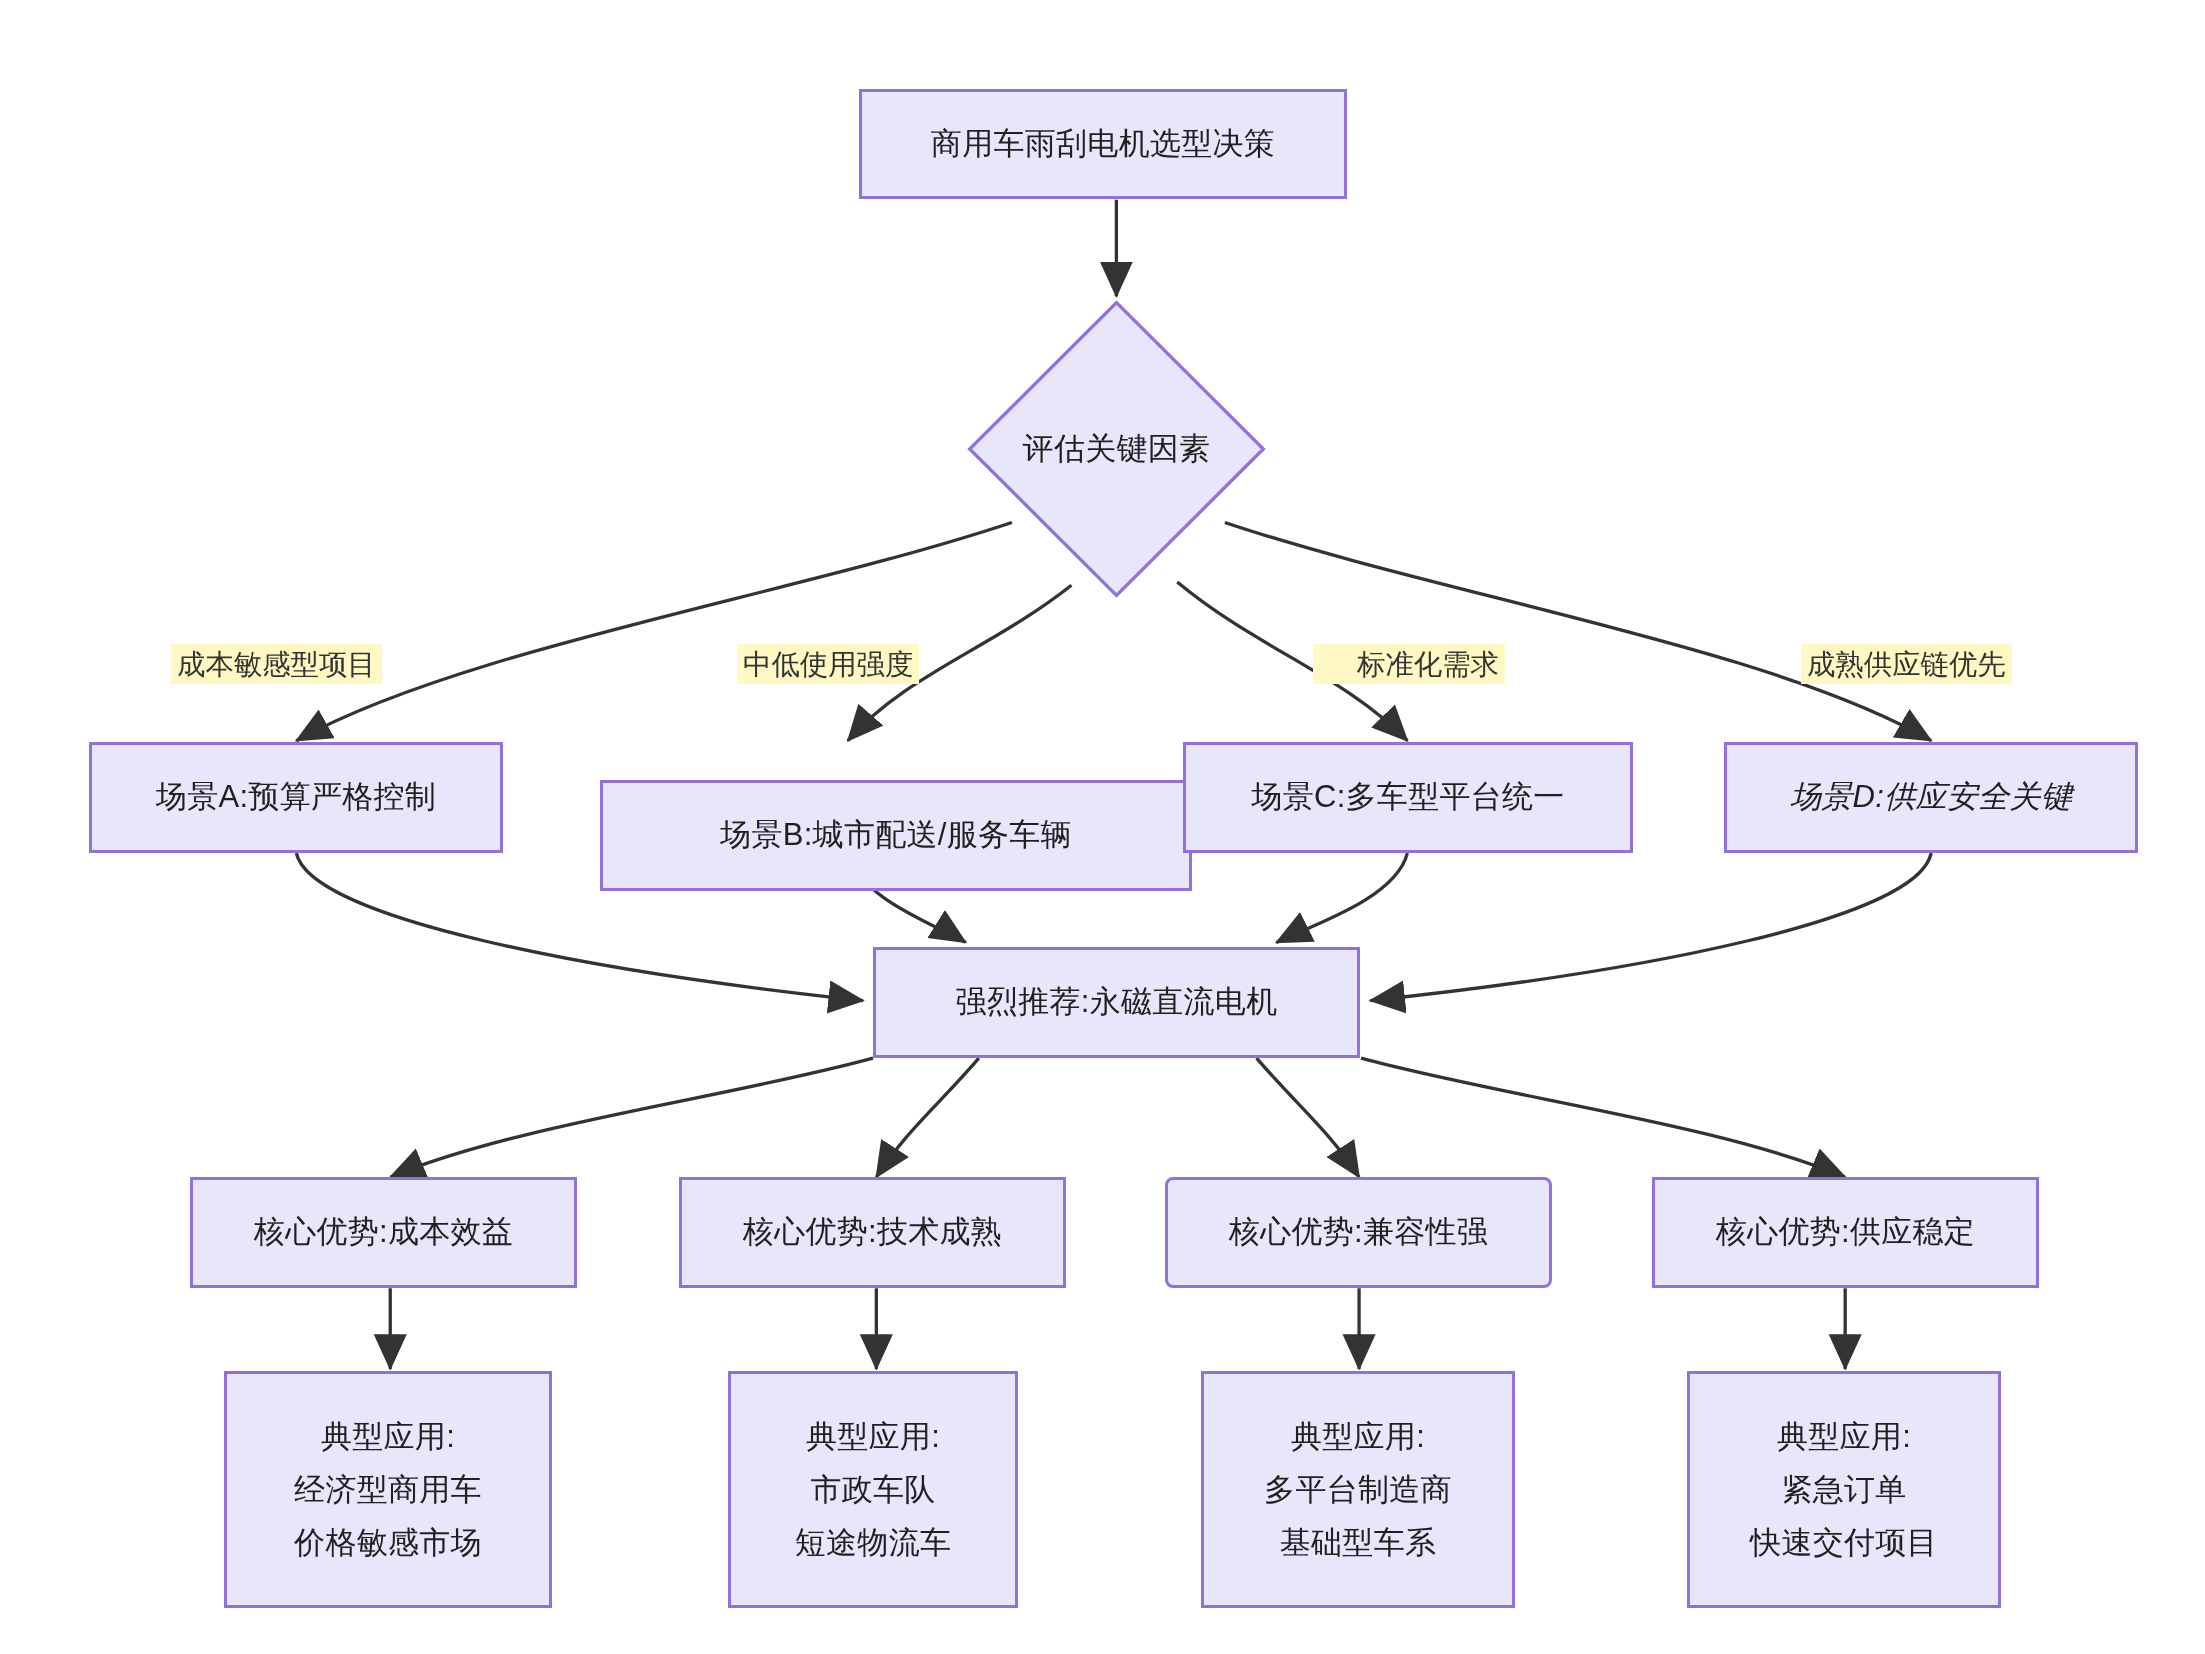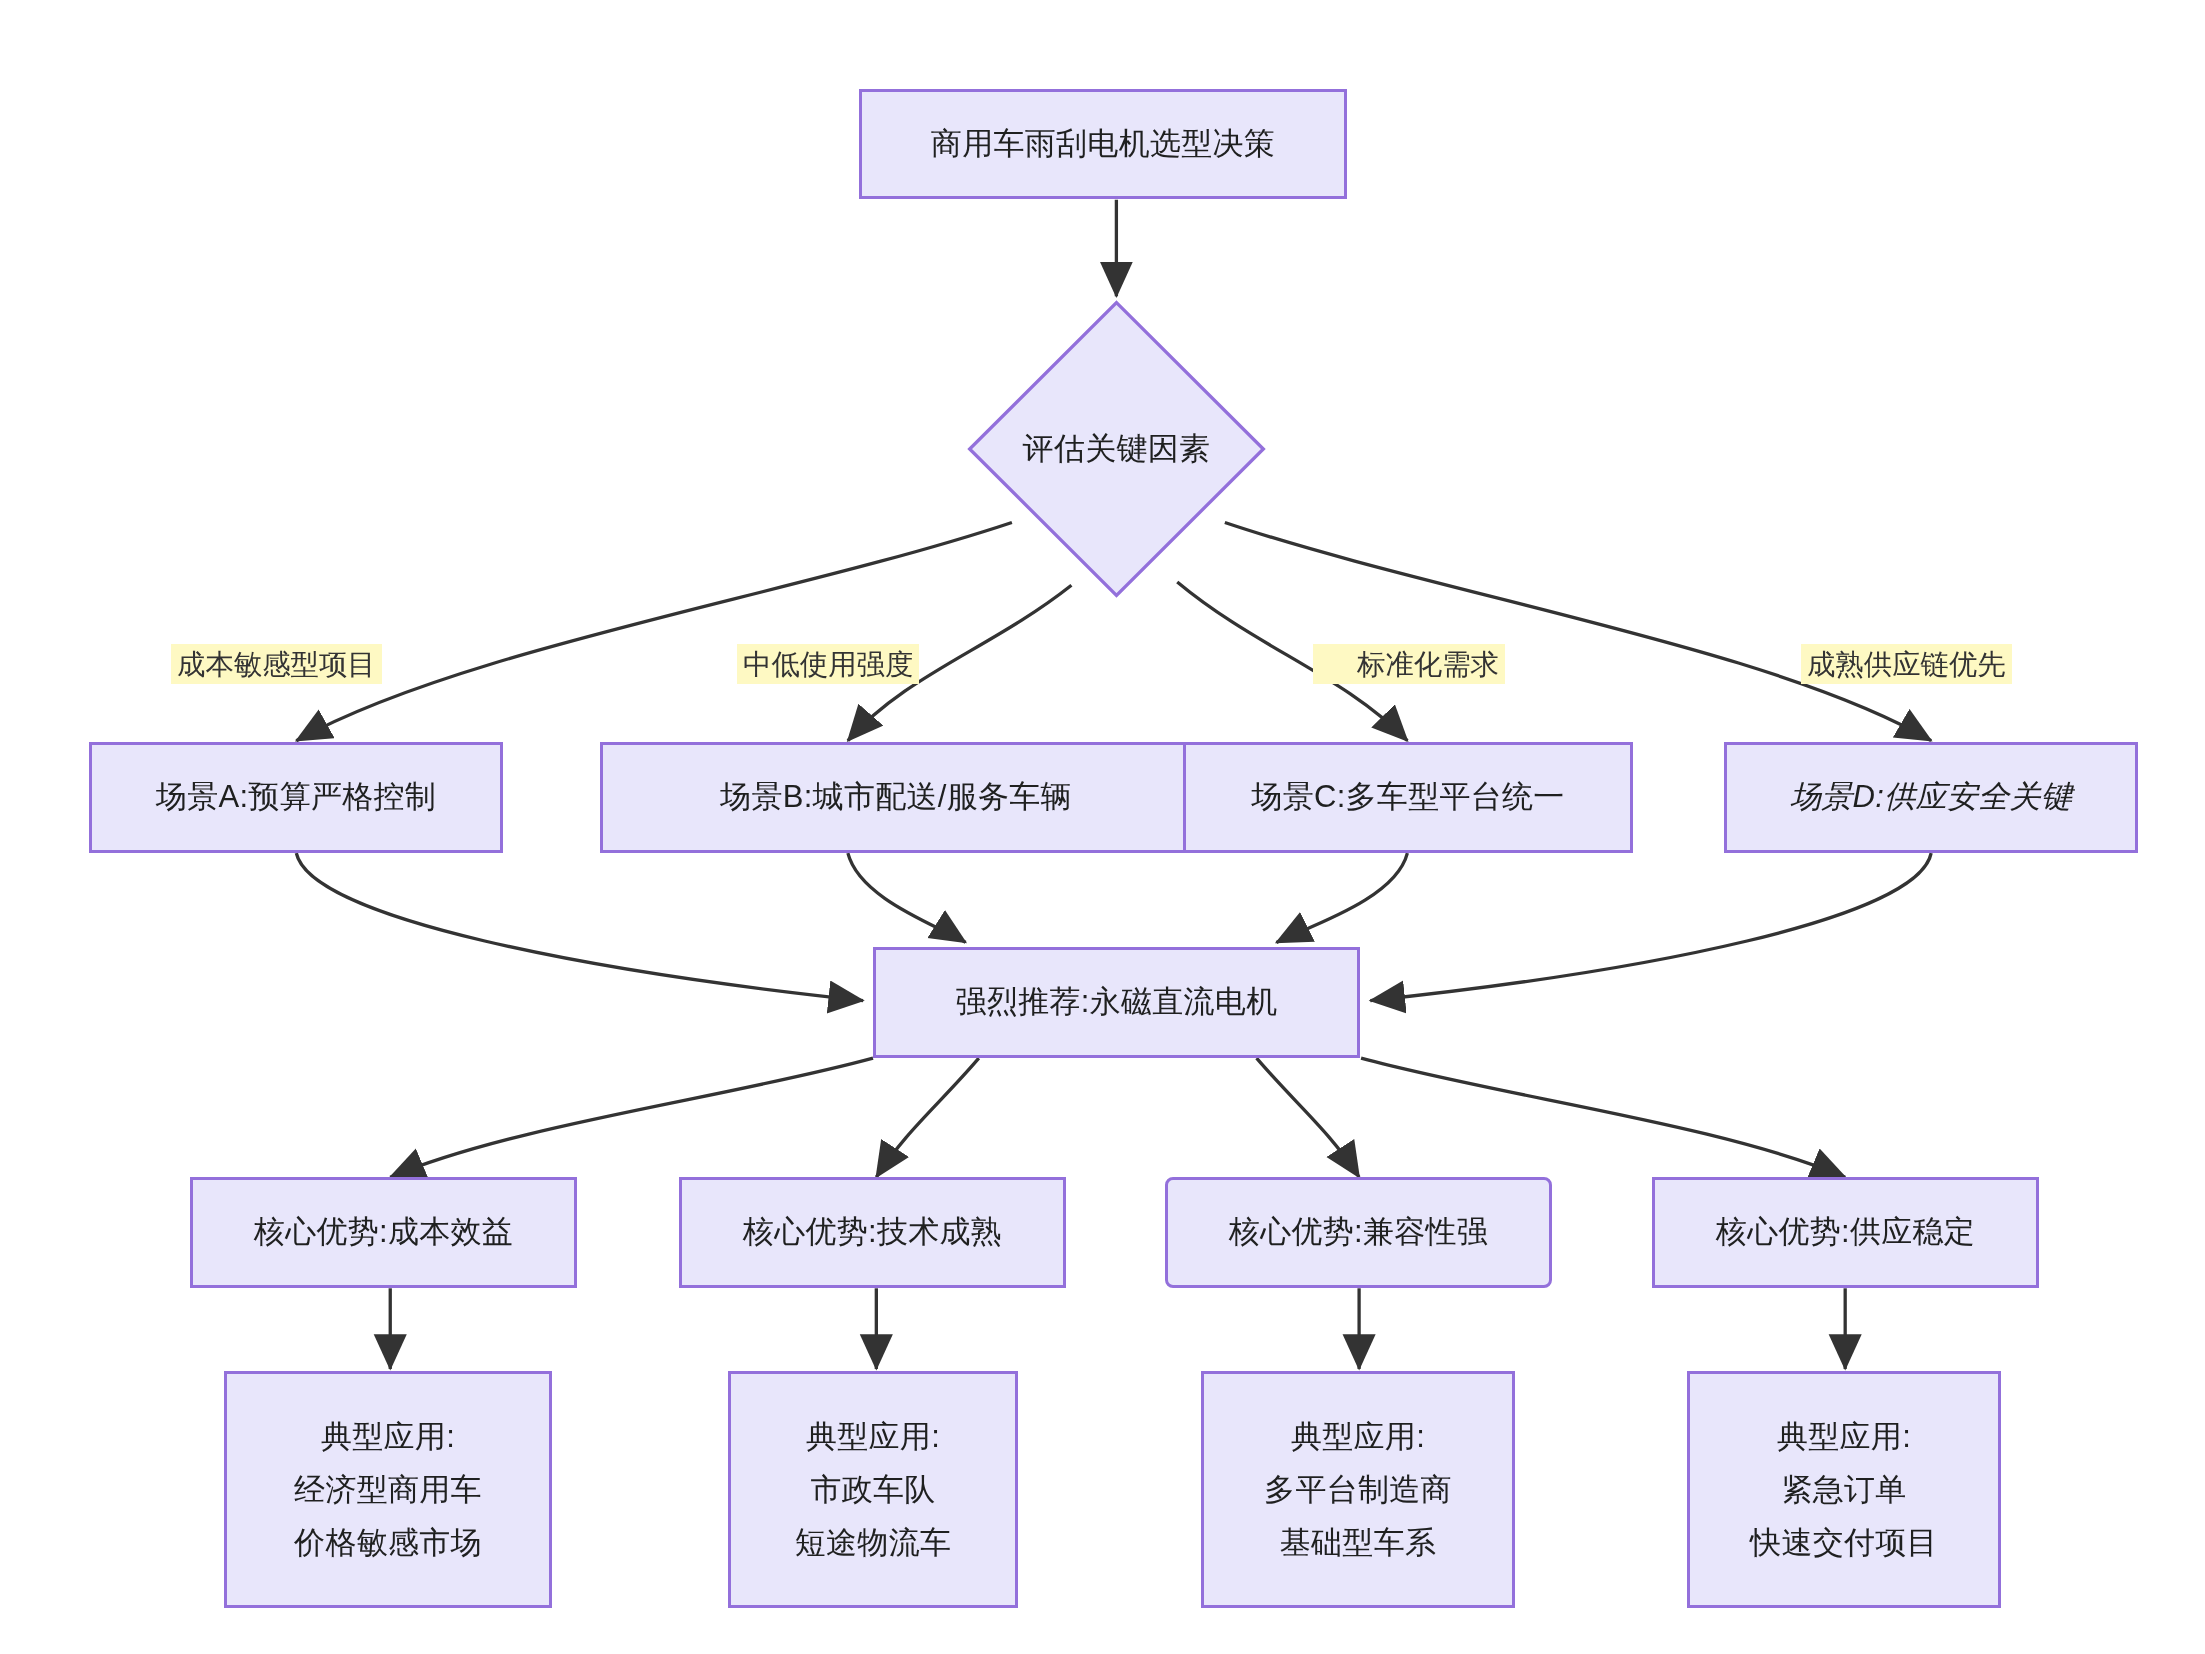--- a/index.html
+++ b/index.html
@@ -116,21 +116,21 @@
   <div class="edge-label" style="left:1313px;top:644px;padding-left:44px;">
     <span>标准化需求</span>
   </div>
   <div class="edge-label" style="left:1801px;top:644px;">
     <span>成熟供应链优先</span>
   </div>
 
   <div class="node" style="left:89px;top:742px;width:414px;height:111px;">
     <span>场景A:预算严格控制</span>
   </div>
-  <div class="node" style="left:600px;top:742px;width:592px;height:111px;">
+  <div class="node" style="left:600px;top:780px;width:592px;height:111px;">
     <span>场景B:城市配送/服务车辆</span>
   </div>
   <div class="node" style="left:1183px;top:742px;width:450px;height:111px;">
     <span>场景C:多车型平台统一</span>
   </div>
   <div class="node" style="left:1724px;top:742px;width:414px;height:111px;font-style:italic;">
     <span>场景D:供应安全关键</span>
   </div>
 
   <div class="node" style="left:873px;top:947px;width:487px;height:111px;">

